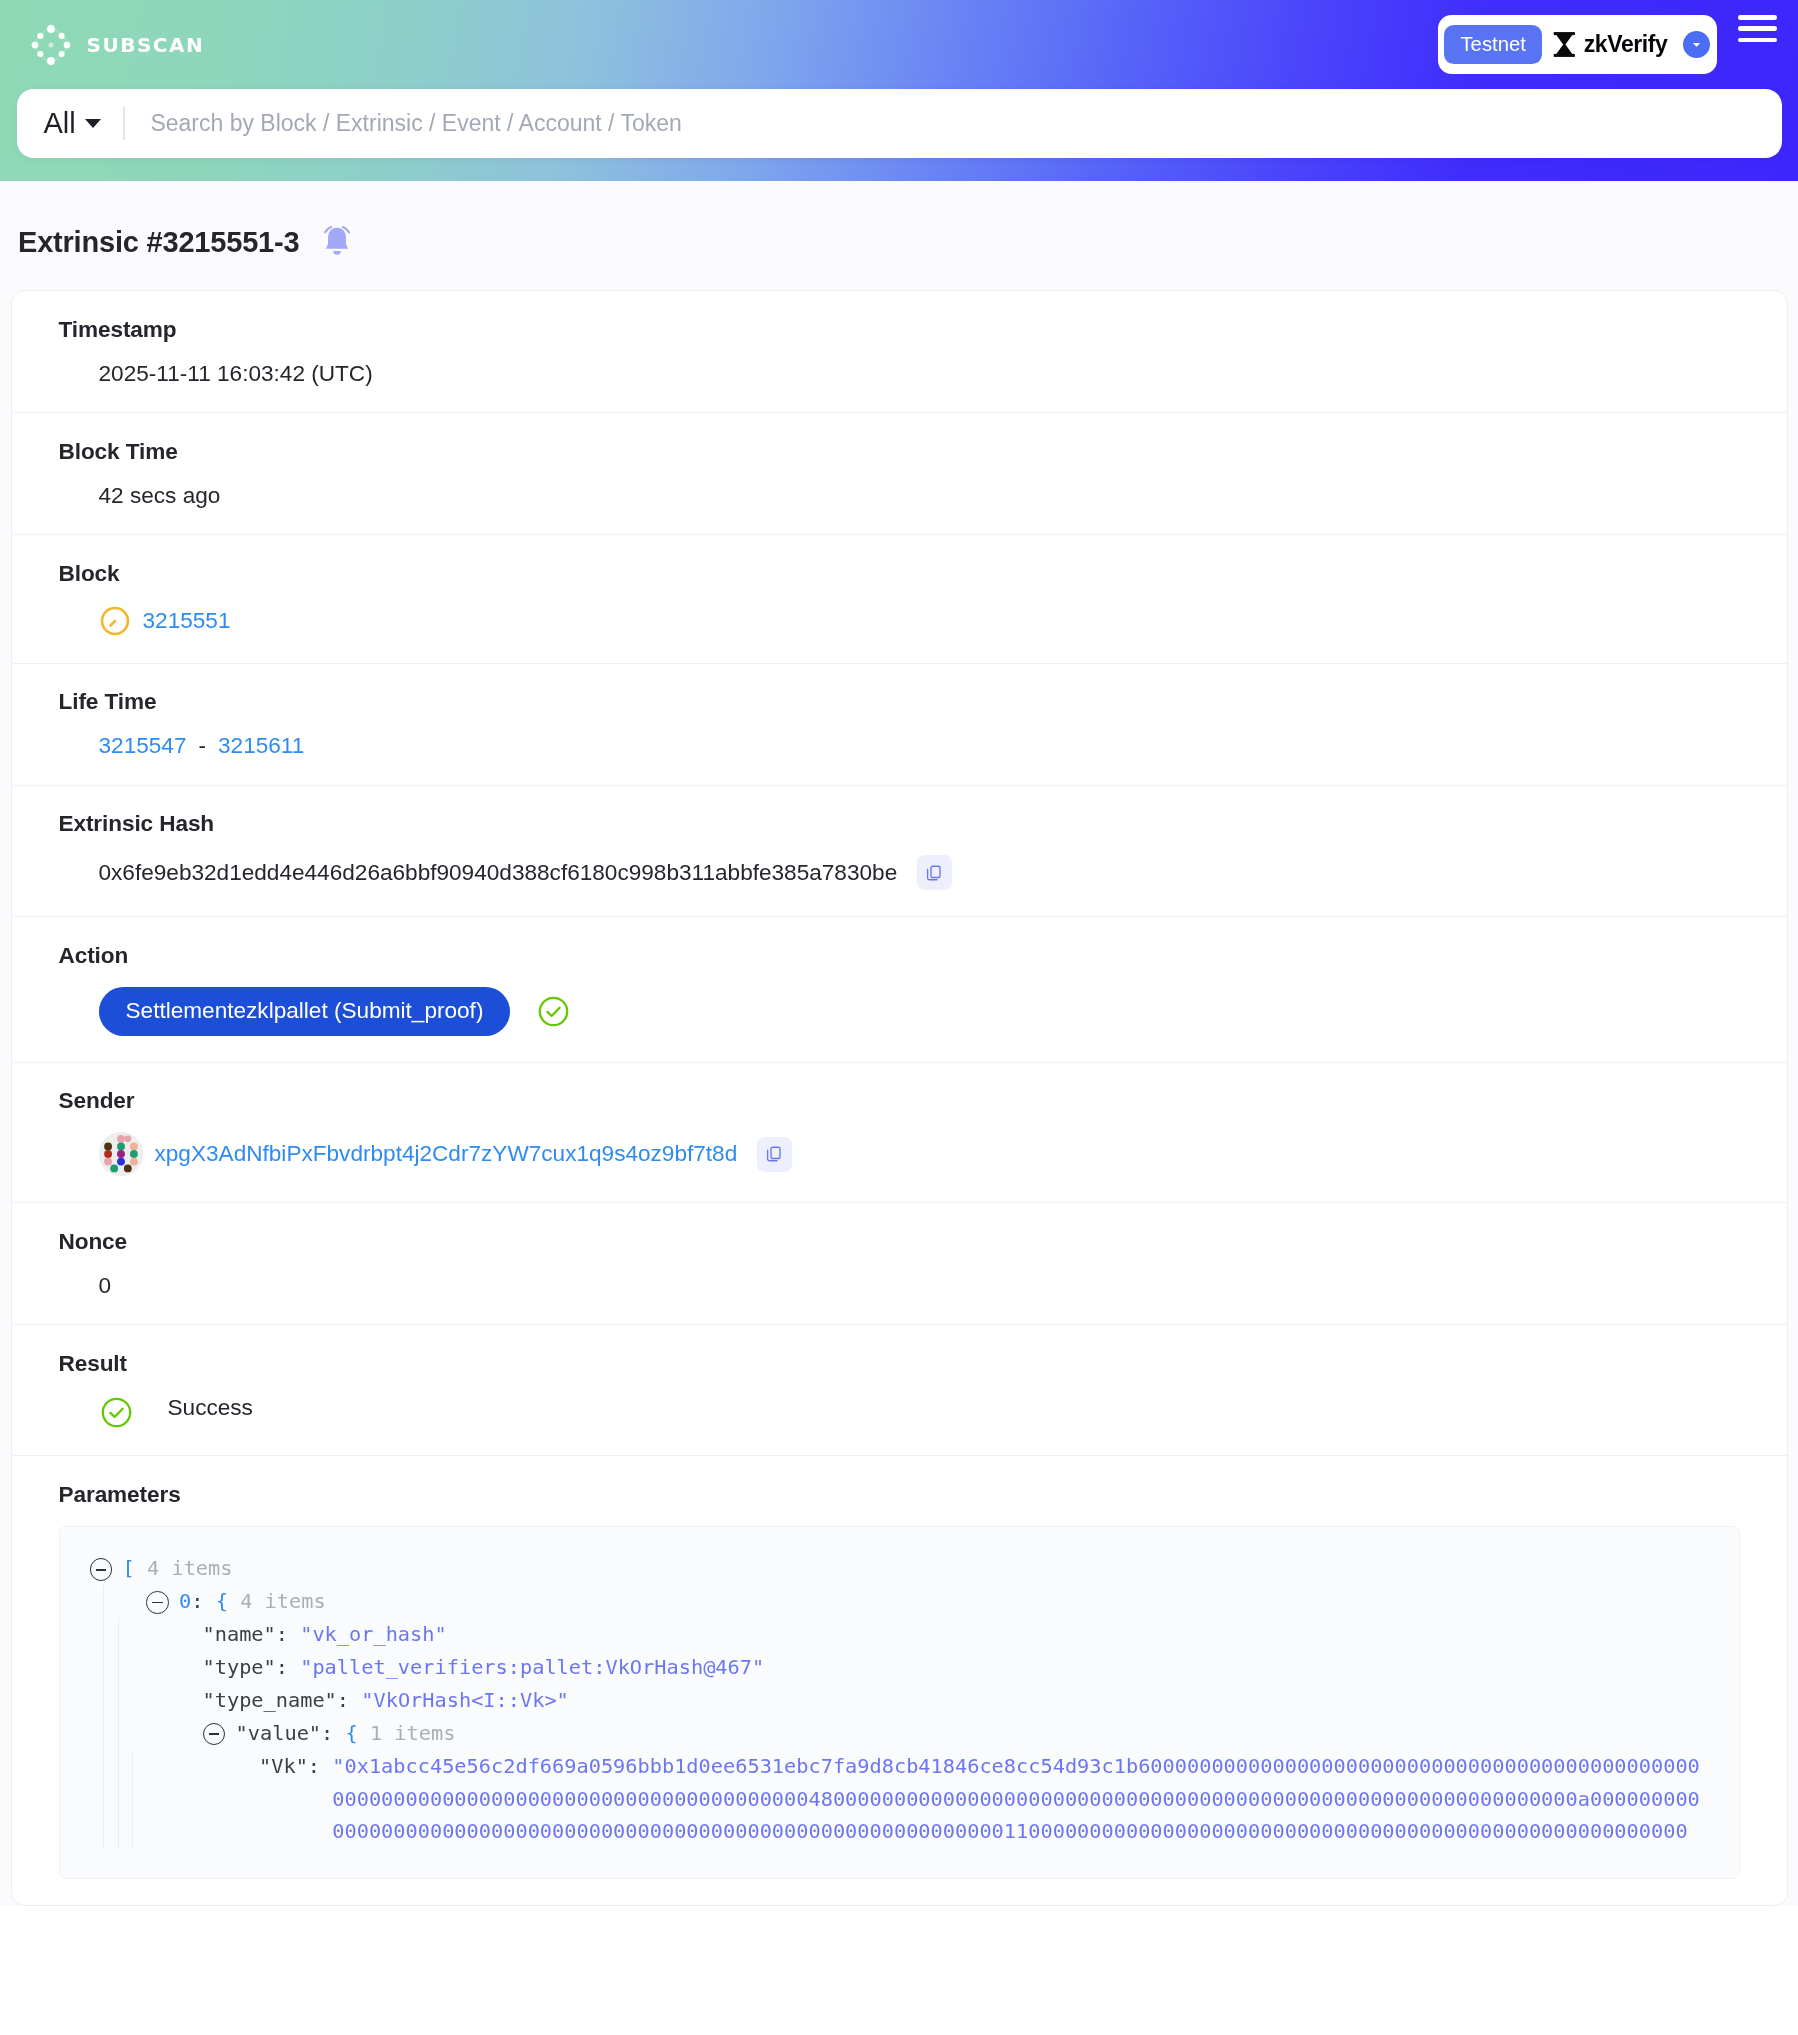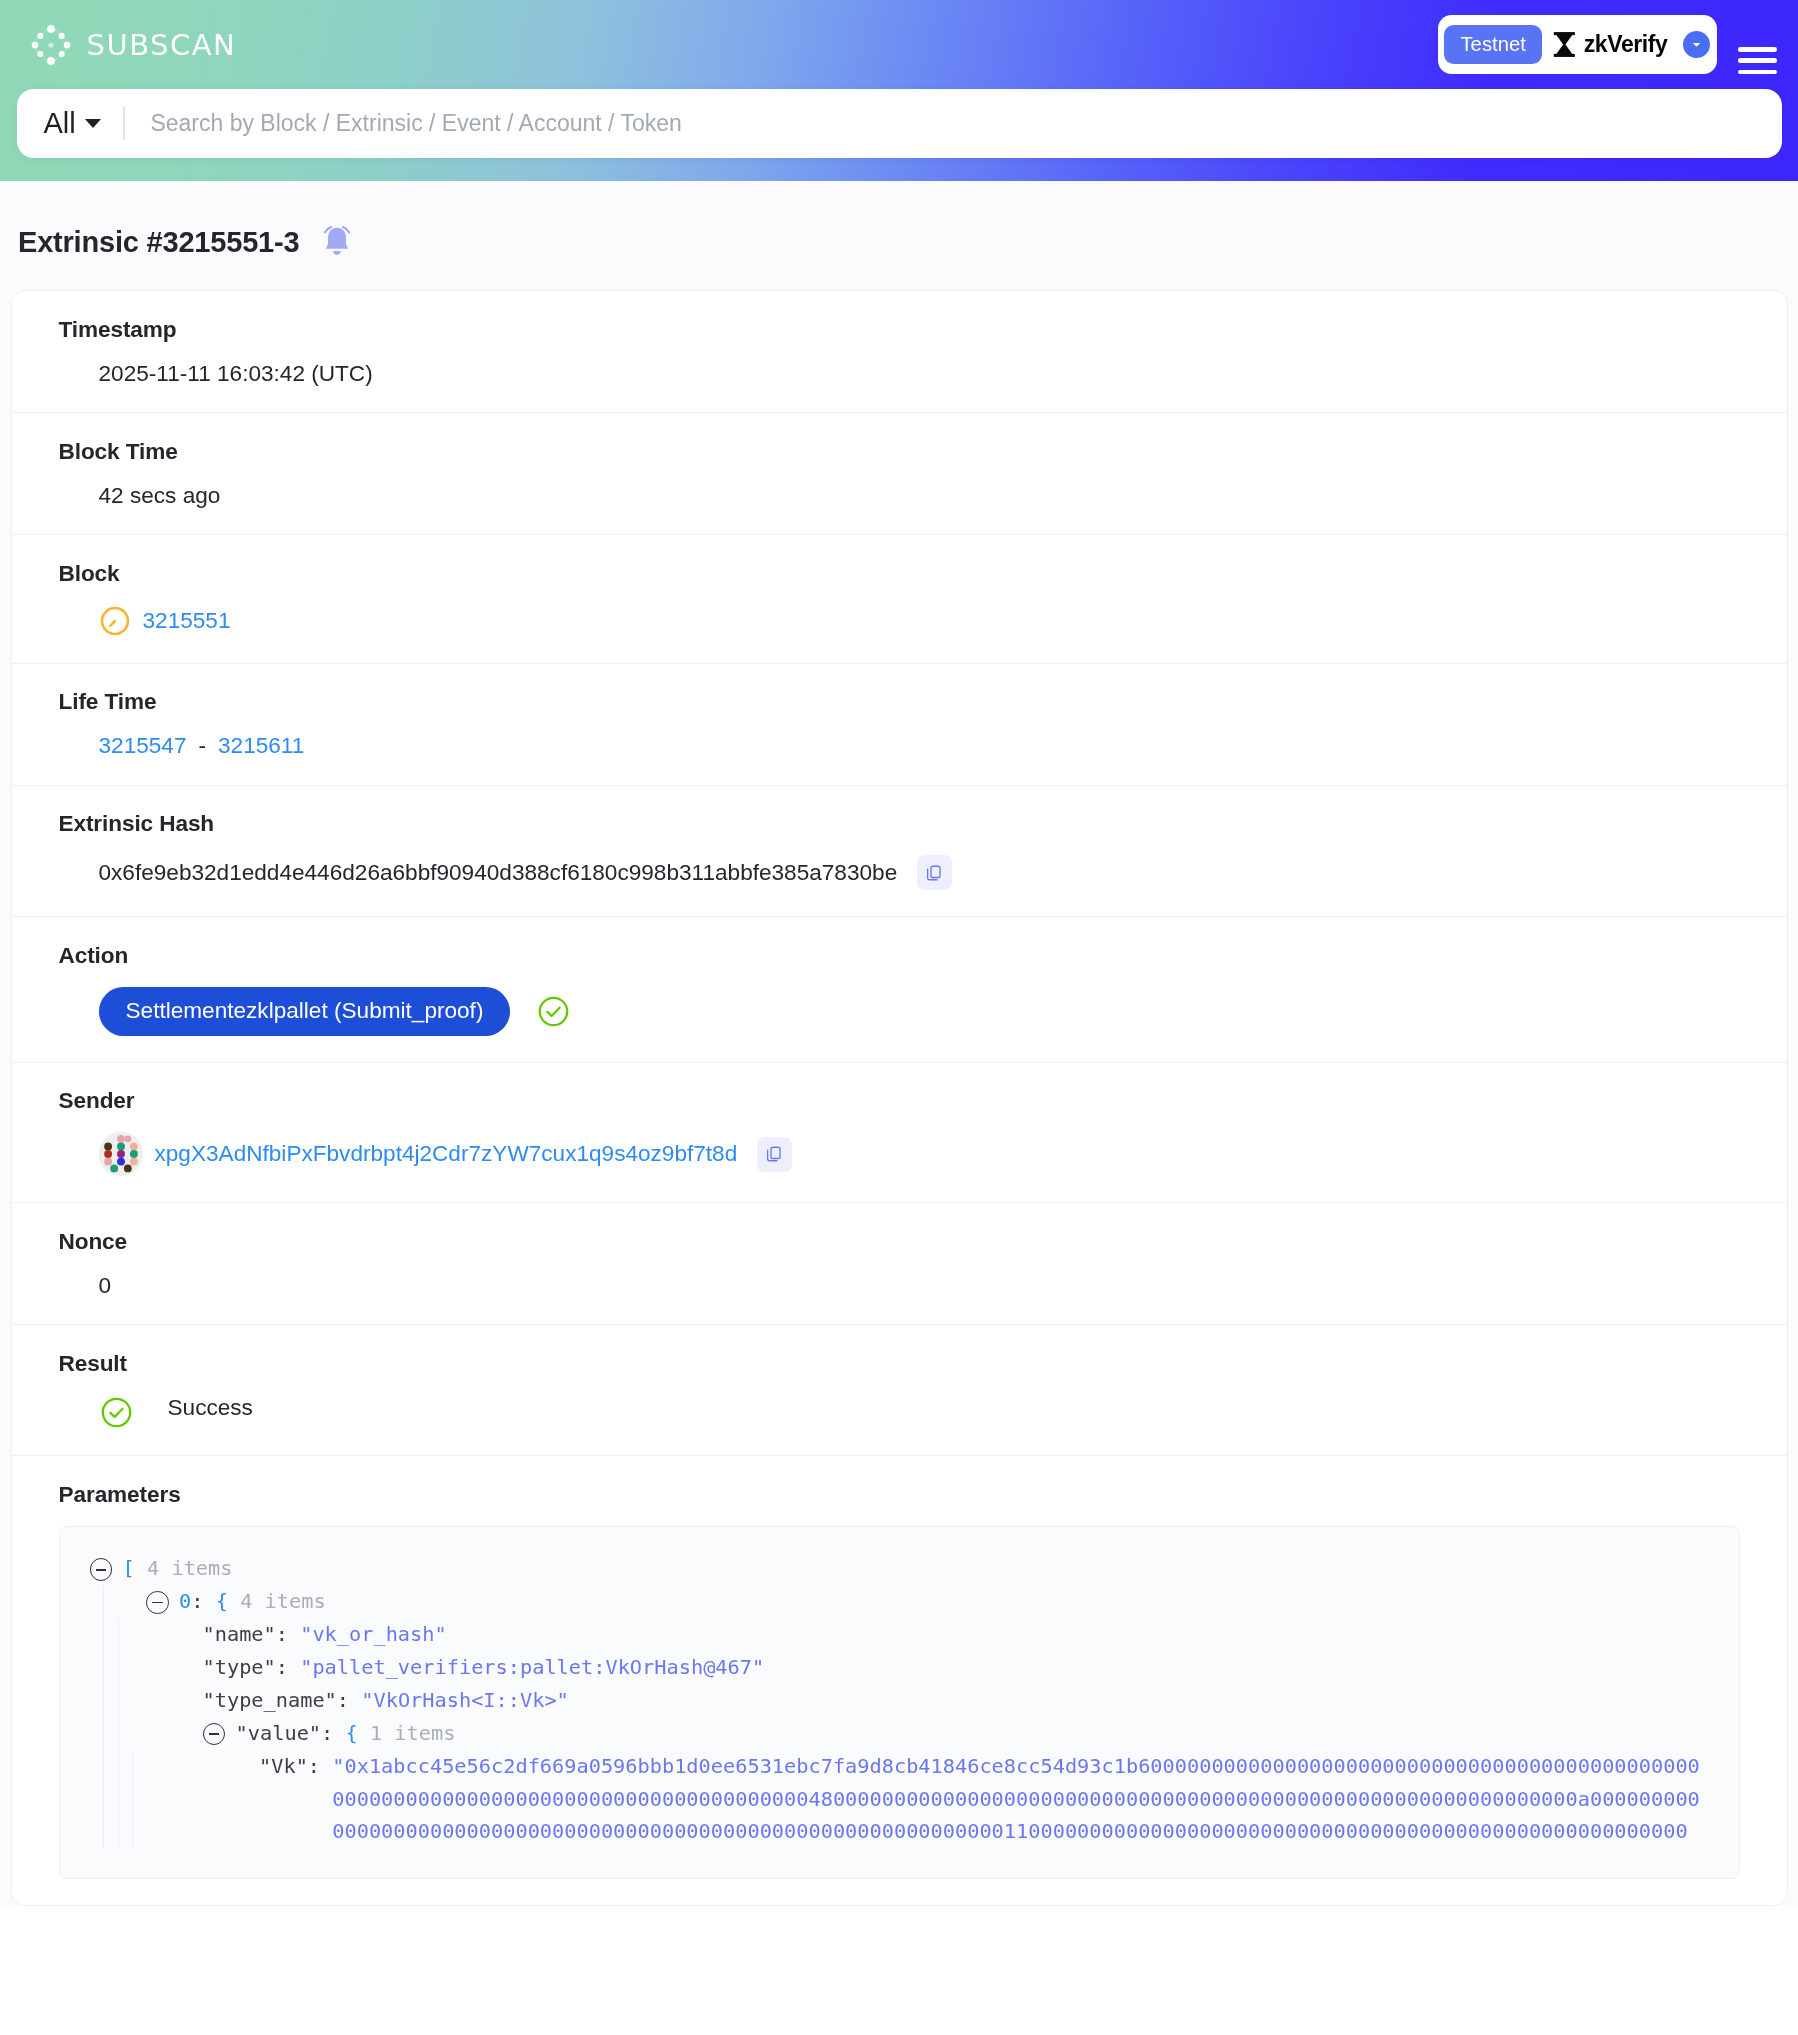--- a/index.html
+++ b/index.html
@@ -34,29 +34,29 @@
     padding: 0 21px 0 29px;
   }
   .logo {
     display: flex;
     align-items: center;
     gap: 13.5px;
   }
   .logo-mark { width: 44px; height: 44px; flex: 0 0 auto; }
   .logo-text {
     color: #ffffff;
-    font-size: 29px;
+    font-size: 20px;
     letter-spacing: 1.5px;
-    font-weight: 400;
+    font-weight: 700;
     font-family: "DejaVu Sans", sans-serif;
   }
   .header-right {
     margin-left: auto;
     display: flex;
-    align-items: flex-end;
+    align-items: flex-start;
     gap: 21px;
   }
   .network-pill {
     display: flex;
     align-items: center;
     background: #ffffff;
     border-radius: 13.5px;
     padding: 6px 7.5px 6px 6px;
     gap: 10.5px;
     height: 59px;

